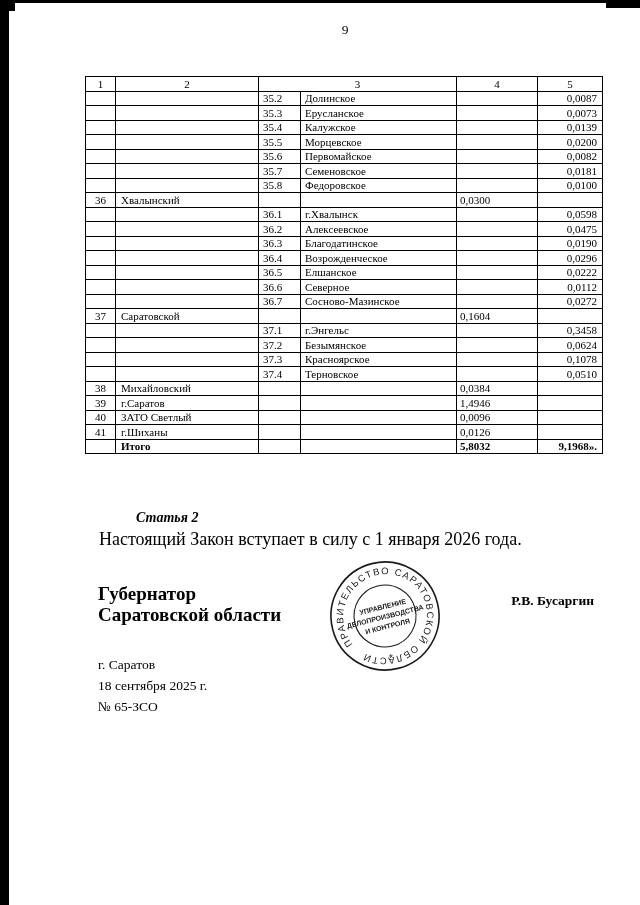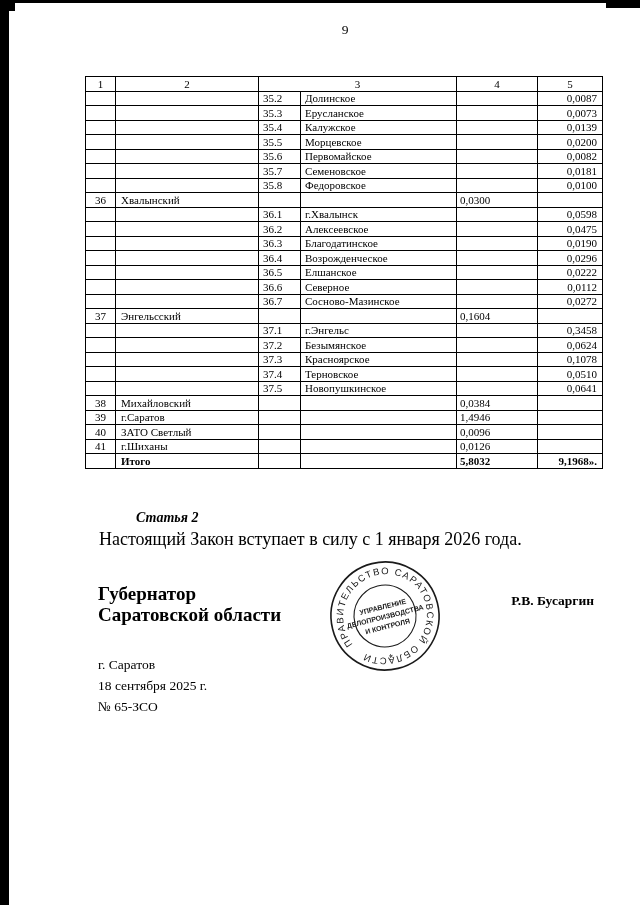--- a/index.html
+++ b/index.html
@@ -233,21 +233,21 @@
         <tr>
           <td class="c1"></td>
           <td class="c2"></td>
           <td class="c3">36.7</td>
           <td class="c4">Сосново-Мазинское</td>
           <td class="c5"></td>
           <td class="c6">0,0272</td>
         </tr>
         <tr>
           <td class="c1">37</td>
-          <td class="c2">Энгельсский</td>
+          <td class="c2">Саратовской</td>
           <td class="c3"></td>
           <td class="c4"></td>
           <td class="c5">0,1604</td>
           <td class="c6"></td>
         </tr>
         <tr>
           <td class="c1"></td>
           <td class="c2"></td>
           <td class="c3">37.1</td>
           <td class="c4">г.Энгельс</td>
@@ -270,28 +270,20 @@
           <td class="c5"></td>
           <td class="c6">0,1078</td>
         </tr>
         <tr>
           <td class="c1"></td>
           <td class="c2"></td>
           <td class="c3">37.4</td>
           <td class="c4">Терновское</td>
           <td class="c5"></td>
           <td class="c6">0,0510</td>
-        </tr>
-        <tr>
-          <td class="c1"></td>
-          <td class="c2"></td>
-          <td class="c3">37.5</td>
-          <td class="c4">Новопушкинское</td>
-          <td class="c5"></td>
-          <td class="c6">0,0641</td>
         </tr>
         <tr>
           <td class="c1">38</td>
           <td class="c2">Михайловский</td>
           <td class="c3"></td>
           <td class="c4"></td>
           <td class="c5">0,0384</td>
           <td class="c6"></td>
         </tr>
         <tr>

